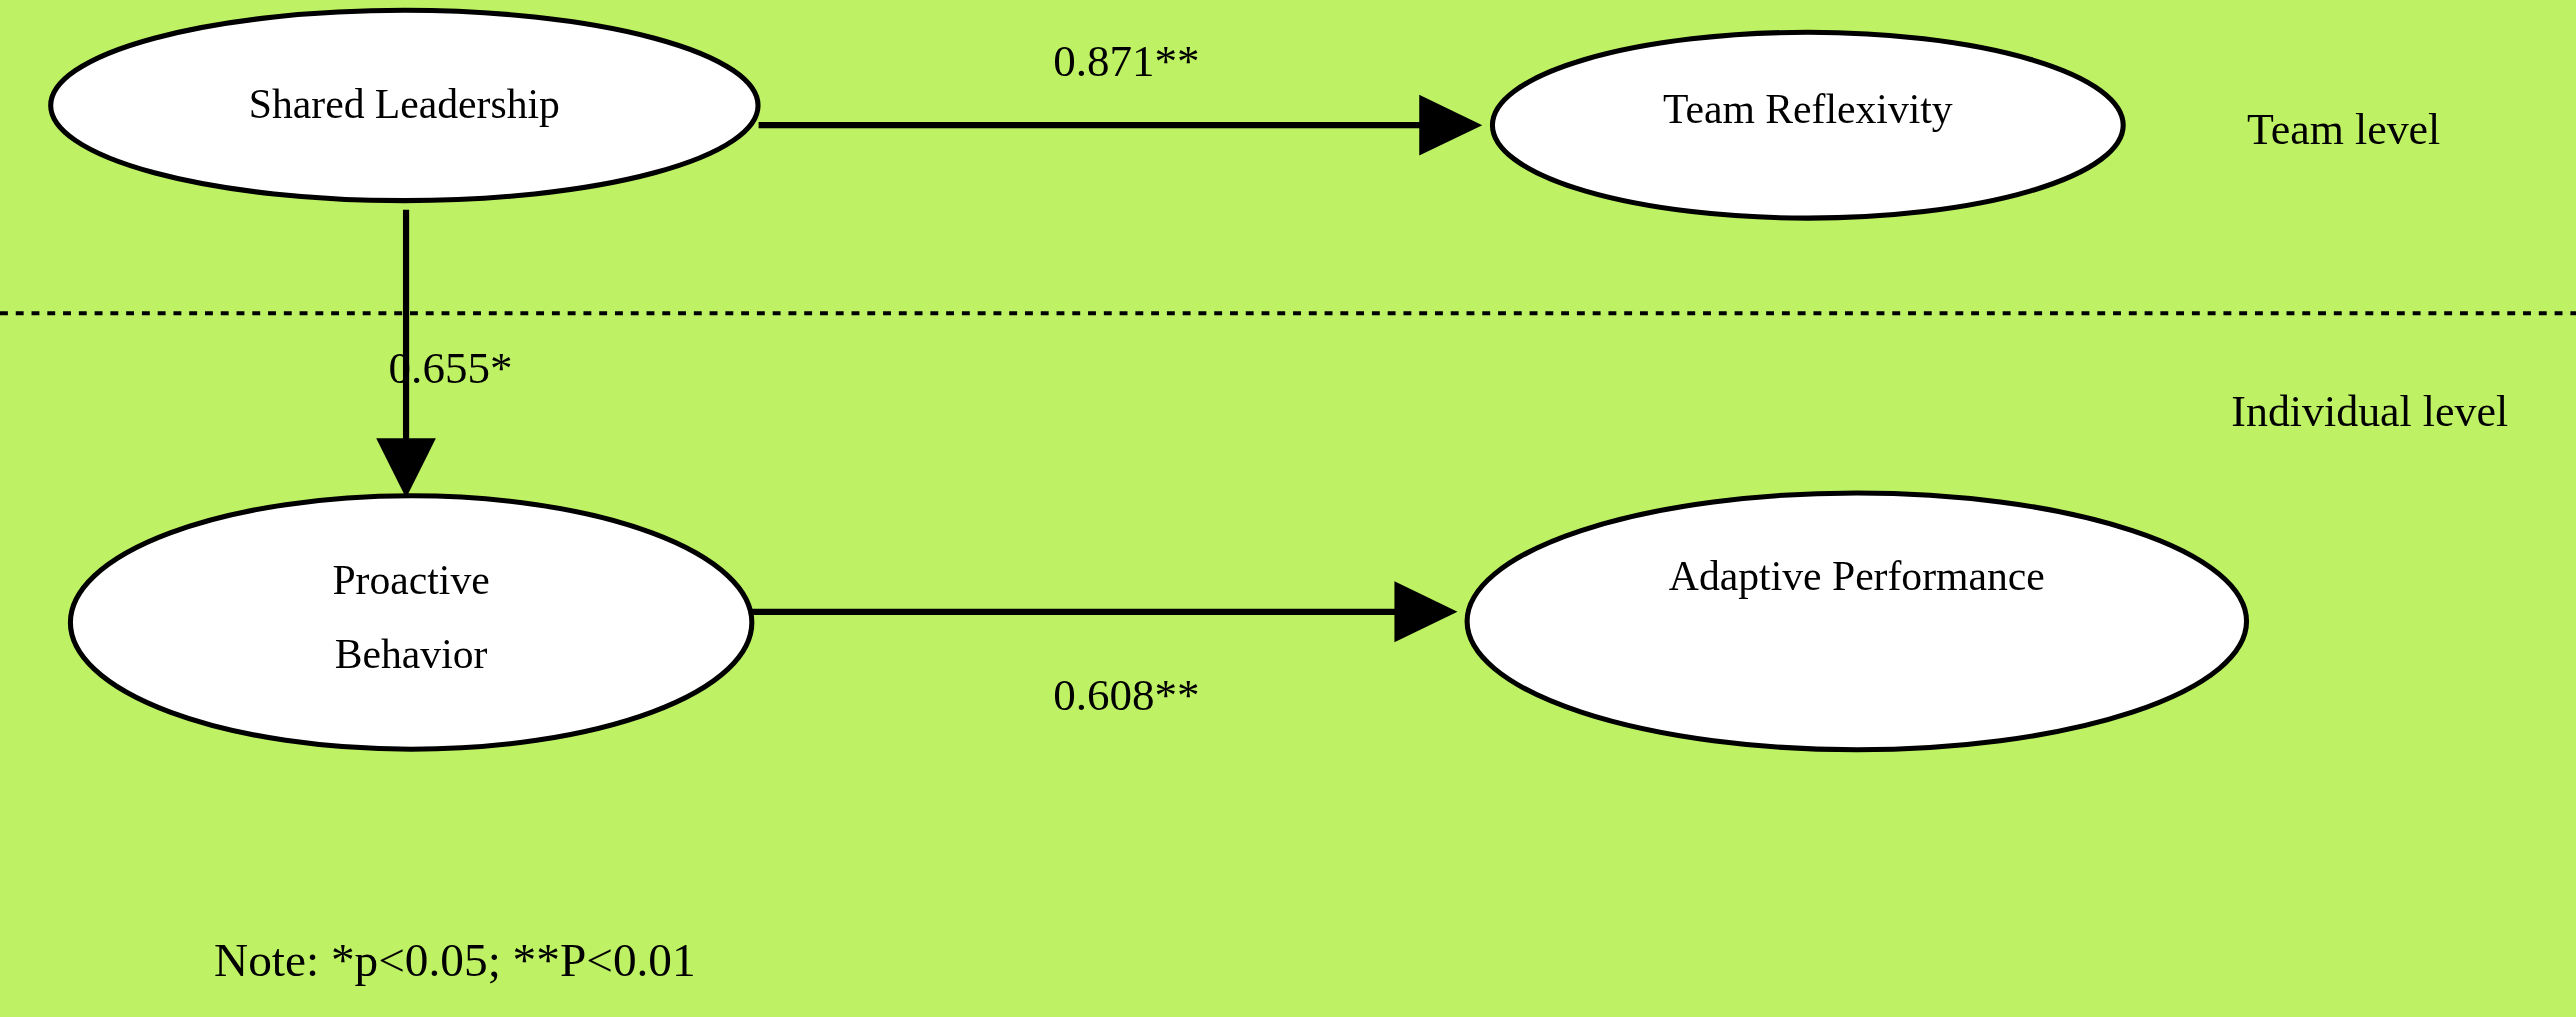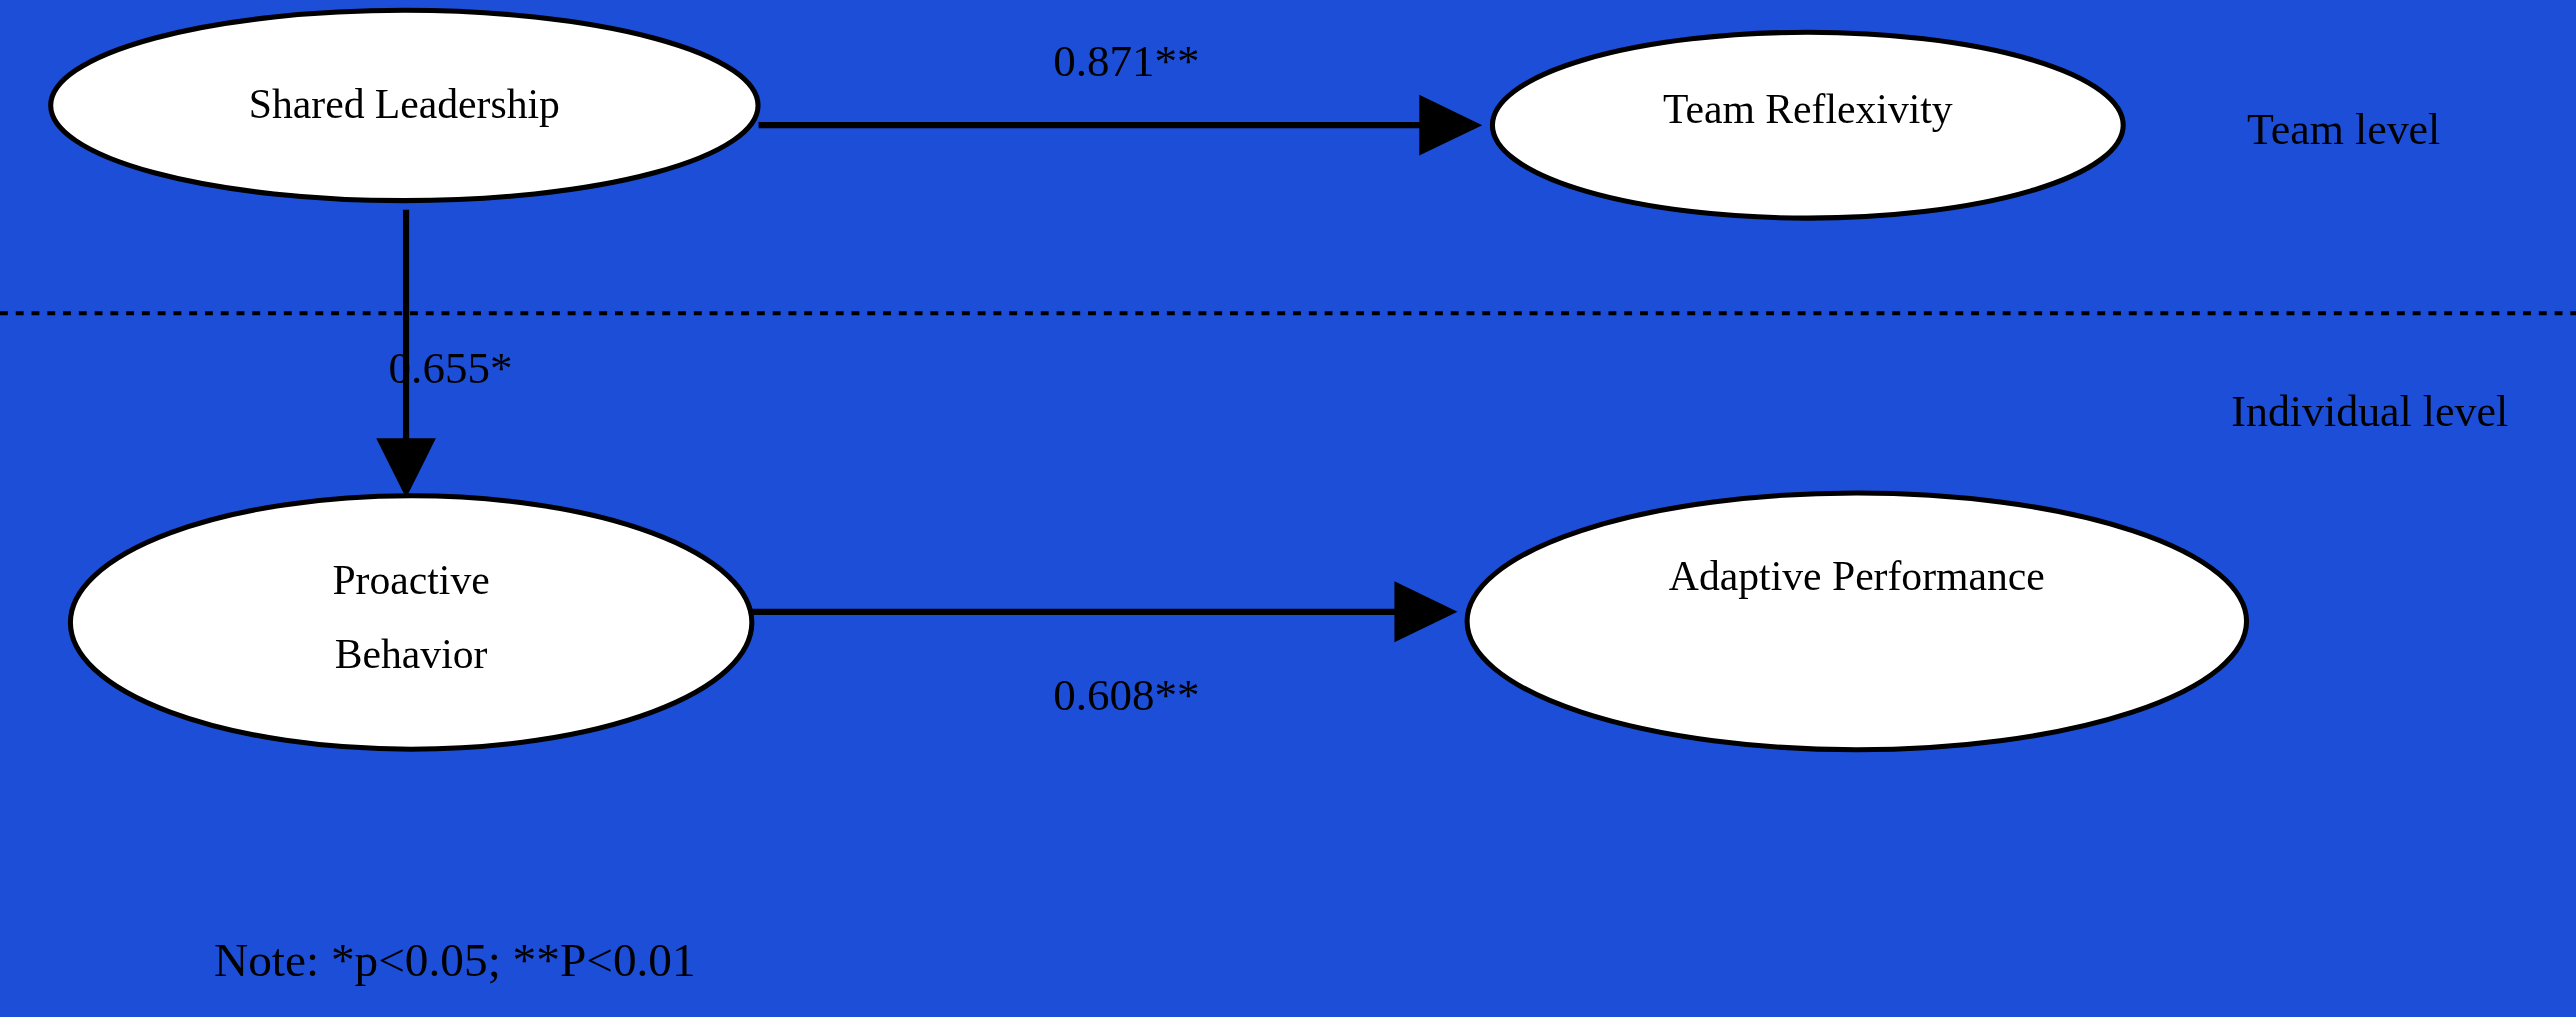--- a/index.html
+++ b/index.html
@@ -9,21 +9,21 @@
     background: #ffffff;
   }
   body {
     font-family: "Liberation Serif", "DejaVu Serif", serif;
     color: #000000;
   }
   #figure-root {
     position: relative;
     width: 2576px;
     height: 1018px;
-    background: #1d4ed8;
+    background: #bef264;
     overflow: hidden;
   }
   #diagram-svg {
     position: absolute;
     left: 0;
     top: 0;
     width: 2576px;
     height: 1018px;
     display: block;
   }

